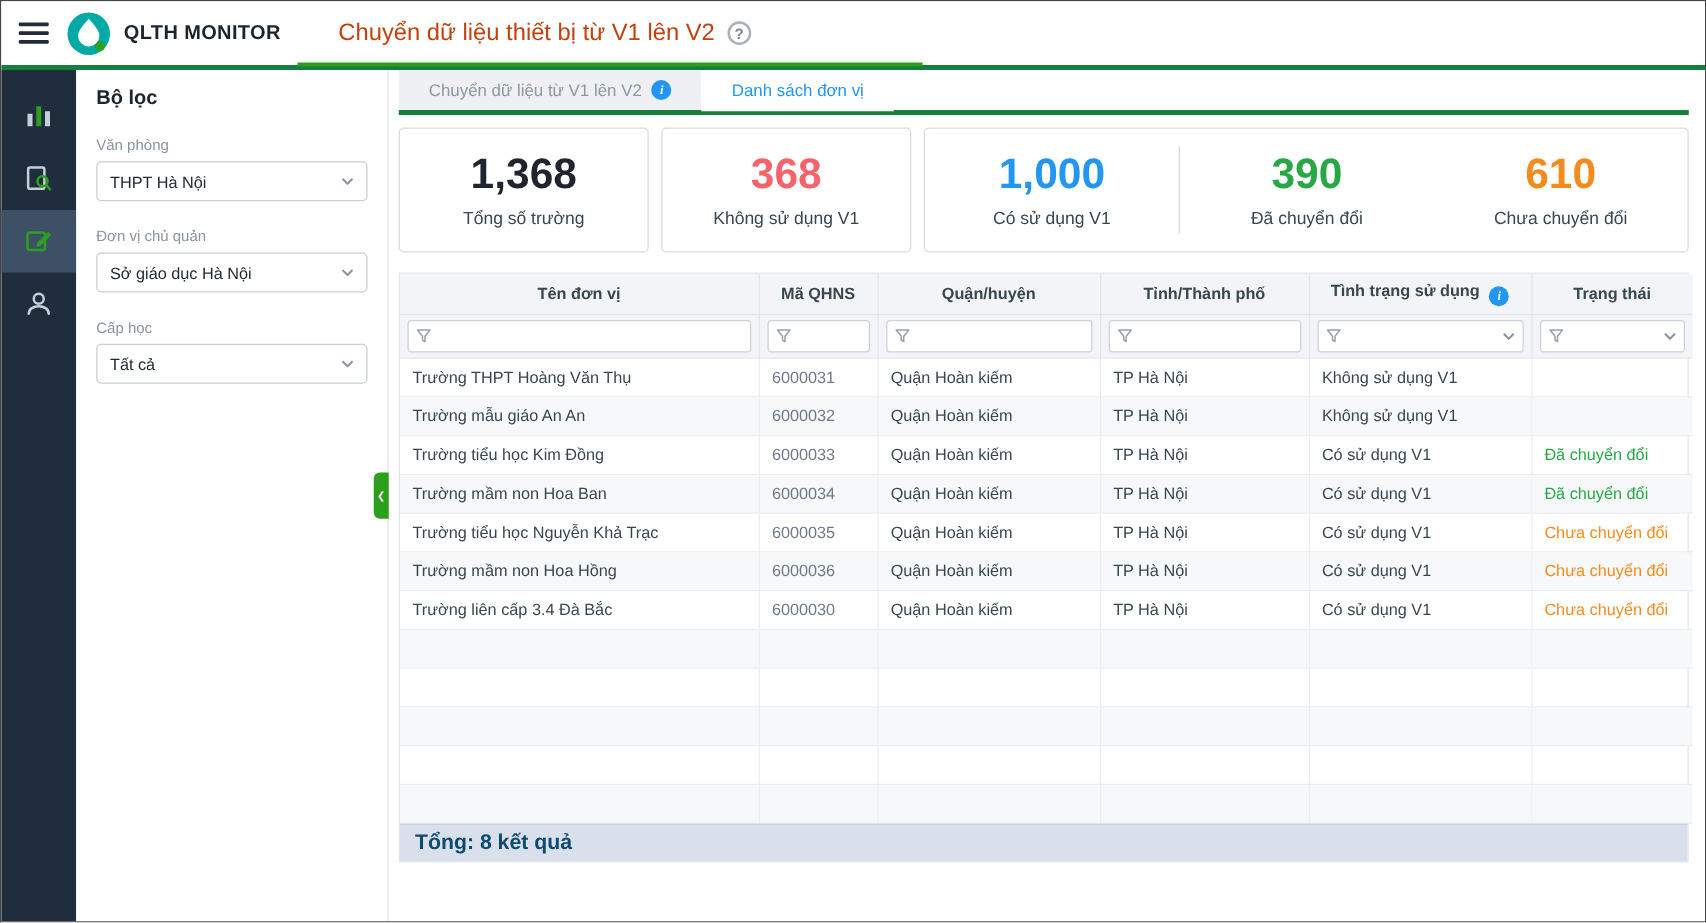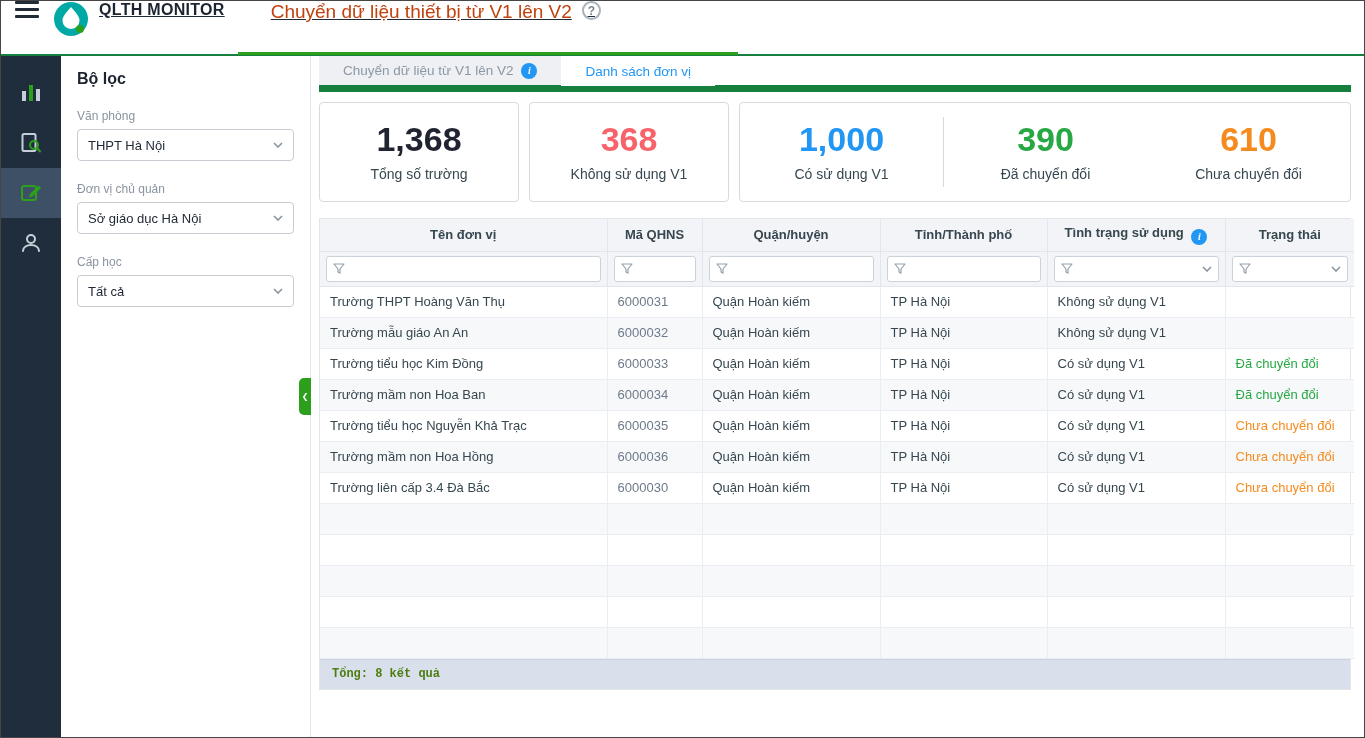--- a/index.html
+++ b/index.html
@@ -1,21 +1,21 @@
 <!DOCTYPE html>
 <html><head>
 <meta charset="utf-8">
 <style>
   * { margin:0; padding:0; box-sizing:border-box; }
   html,body { width:1365px; height:738px; overflow:hidden; }
   body { font-family:"Liberation Sans","DejaVu Sans",sans-serif; background:#fff; color:#212b36; }
   .app { width:1365px; height:738px; border:1px solid #454545; display:flex; flex-direction:column; overflow:hidden; background:#fff; }
 
   
-  .topbar { height:55px; flex:0 0 55px; display:flex; position:relative; border-bottom:2px solid #15803d; background:#fff;text-decoration:underline; }
+  .topbar { height:55px; flex:0 0 55px; display:flex; align-items:center; position:relative; border-bottom:4px solid #15803d; background:#fff; }
   .hamburger { width:24px; height:17px; margin-left:14px; display:flex; flex-direction:column; justify-content:space-between; cursor:pointer; }
   .hamburger span { display:block; height:3px; background:#212b36; border-radius:1px; }
   .logo { width:36px; height:36px; margin-left:14px; flex:0 0 36px; }
   .app-name { font-size:16px; font-weight:bold; margin-left:10px; letter-spacing:.3px; color:#1c2430; }
   .page-title { font-size:19px; font-weight:500; margin-left:46px; color:#c2410c; }
   .help-badge { width:19px; height:19px; border:2px solid #aab1b9; border-radius:50%; color:#7d858f; font-size:12px; font-weight:bold; display:flex; align-items:center; justify-content:center; margin-left:10px; cursor:pointer; }
   .title-underline { position:absolute; left:237px; bottom:-1px; width:500px; height:3px; background:#2ca01c; }
 
   
   .body { flex:1; display:flex; min-height:0; }
@@ -29,21 +29,21 @@
   .filter-panel { width:250px; flex:0 0 250px; background:#fff; border-right:1px solid #e2e6ea; padding:14px 16px; position:relative; }
   .filter-title { font-size:16px; font-weight:bold; color:#1c2430; }
   .filter-field { margin-top:21px; }
   .filter-label { font-size:12px; color:#8a94a0; margin-bottom:6px; }
   .select { height:32px; border:1px solid #c8cdd4; border-radius:4px; display:flex; align-items:center; justify-content:space-between; padding:0 10px; font-size:13px; color:#212b36; cursor:pointer; background:#fff; }
   .collapse-handle { position:absolute; right:-1px; top:322px; width:12px; height:37px; background:#2ca01c; border-radius:5px 0 0 5px; display:flex; align-items:center; justify-content:center; color:#fff; font-size:8px; cursor:pointer; }
 
   
   .main { flex:1; min-width:0; padding:0 13px 0 8px; display:flex; flex-direction:column; background:#fff; }
 
-  .tabs { display:flex; border-bottom:7px solid #15803d; height:36px; flex:0 0 36px; align-items:stretch; }
+  .tabs { display:flex; border-bottom:4px solid #15803d; height:36px; flex:0 0 36px; align-items:stretch; }
   .tab { display:flex; align-items:center; gap:8px; padding:0 24px; font-size:13.5px; cursor:pointer; white-space:nowrap; }
   .tab.inactive { background:#eef0f3; color:#8d98a5; }
   .tab.active { background:#fff; color:#2196f3; margin-bottom:-1px; font-weight:500; }
   .info-badge { width:16px; height:16px; border-radius:50%; background:#2196f3; color:#fff; font-size:10px; font-weight:bold; font-style:italic; display:inline-flex; align-items:center; justify-content:center; font-family:"Liberation Serif",serif; flex:0 0 16px; }
 
   
   .cards { display:flex; gap:10px; margin-top:10px; flex:0 0 100px; }
   .card { border:1px solid #d7dbe0; border-radius:4px; height:100px; display:flex; flex-direction:column; align-items:center; justify-content:center; background:#fff; }
   .card-fixed { width:200px; flex:0 0 200px; }
   .card-group { flex:1; flex-direction:row; align-items:stretch; }
@@ -59,21 +59,21 @@
   th:last-child, td:last-child { border-right:none; }
   .filter-row th { height:34px; padding:4px 6px; }
   .fwrap { position:relative; width:100%; }
   .fwrap input { width:100%; height:26px; border:1px solid #ccd2d9; border-radius:3px; padding:0 20px 0 24px; font-size:12px; background:#fff; outline:none; }
   .fwrap .funnel { position:absolute; left:7px; top:7px; pointer-events:none; }
   .fwrap .chev { position:absolute; right:7px; top:10px; }
   td { border-right:1px solid #eaedf1; border-bottom:1px solid #eaedf1; font-size:13px; padding:0 10px; color:#37474f; height:31px; overflow:hidden; white-space:nowrap; text-overflow:ellipsis; }
   tbody tr:nth-child(even) { background:#f7f8fa; }
   tbody tr.data-row { cursor:pointer; }
   .c-code { color:#6e7a8a; }
-  .table-footer { background:#d9e0ec; height:30px; display:flex; align-items:center; padding:0 12px; font-size:12px; font-weight:600; color:#4d7c0f; border-top:1px solid #c9d1de;font-family:Liberation Mono, monospace; }
+  .table-footer { background:#d9e0ec; height:30px; display:flex; align-items:center; padding:0 12px; font-size:17px; font-weight:600; color:#0c4a6e; border-top:1px solid #c9d1de; }
 </style>
 </head>
 <body>
 
 <div class="app">
 
   <header class="topbar">
     <div class="hamburger">
         <span></span>
         <span></span>

